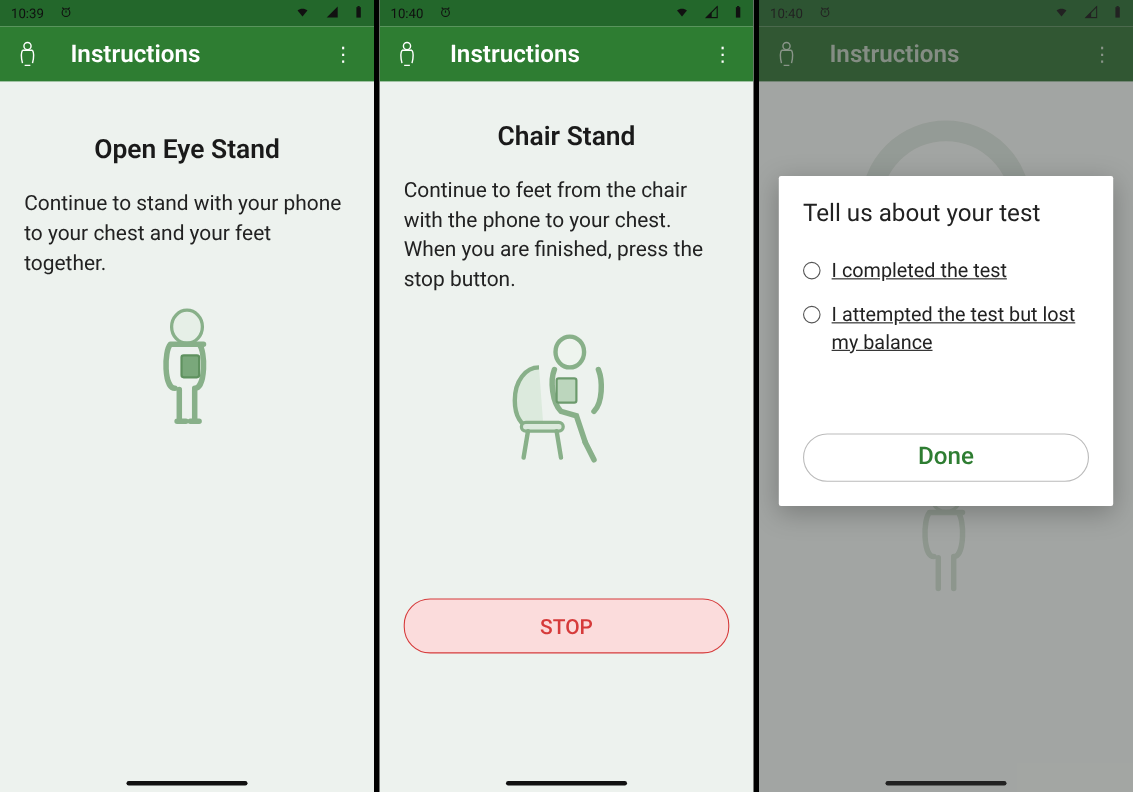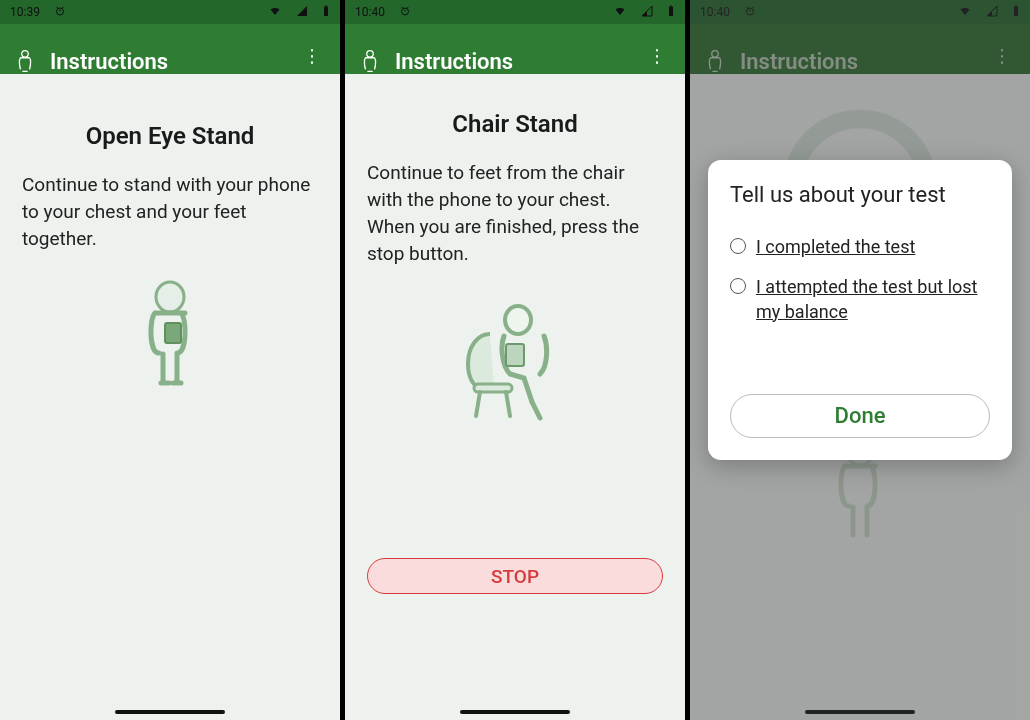--- a/index.html
+++ b/index.html
@@ -31,23 +31,23 @@
     align-items: center;
     padding: 0 10px;
     font-size: 12px;
     color: #101010;
   }
   .statusbar .icons { display: flex; gap: 14px; align-items: center; }
   .appbar {
     height: 50px;
     background: #2e7d32;
     display: flex;
-    align-items: flex-end;
+    align-items: center;
     padding: 0 12px;
-    gap: 12px;
+    gap: 26px;
   }
   .appbar-title {
     flex: 1;
     color: #fff;
     font-size: 22px;
     font-weight: 600;
   }
   .appbar .dots {
     color: #fff;
     font-size: 18px;
@@ -83,21 +83,21 @@
     font-size: 19px;
     color: #222;
     line-height: 1.42;
   }
   .figure { display:flex; justify-content:center; margin-top: 26px; }
   .stop-btn {
     position: absolute;
     left: 22px;
     right: 22px;
     bottom: 110px;
-    height: 36px;
+    height: 50px;
     border: 1.5px solid #d63b3b;
     border-radius: 24px;
     background: #fbdcdc;
     color: #d63b3b;
     font-size: 19px;
     font-weight: 500;
     display:flex;
     align-items:center;
     justify-content:center;
   }
@@ -121,21 +121,21 @@
   }
   .dimmed .appbar { background:#2a6b2d; }
   .dimmed .appbar-title { color:#b9c8b9; }
   .dimmed .content { filter: grayscale(0.05); }
   .modal {
     position:absolute;
     left: 18px;
     right: 18px;
     top: 160px;
     background:#fff;
-    border-radius: 13px;
+    border-radius: 2px;
     padding: 22px;
     box-shadow: 0 6px 24px rgba(0,0,0,0.25);
   }
   .modal-title {
     font-size: 22px;
     color:#222;
     margin-bottom: 28px;
   }
   .modal-q {
     font-size: 18px;

